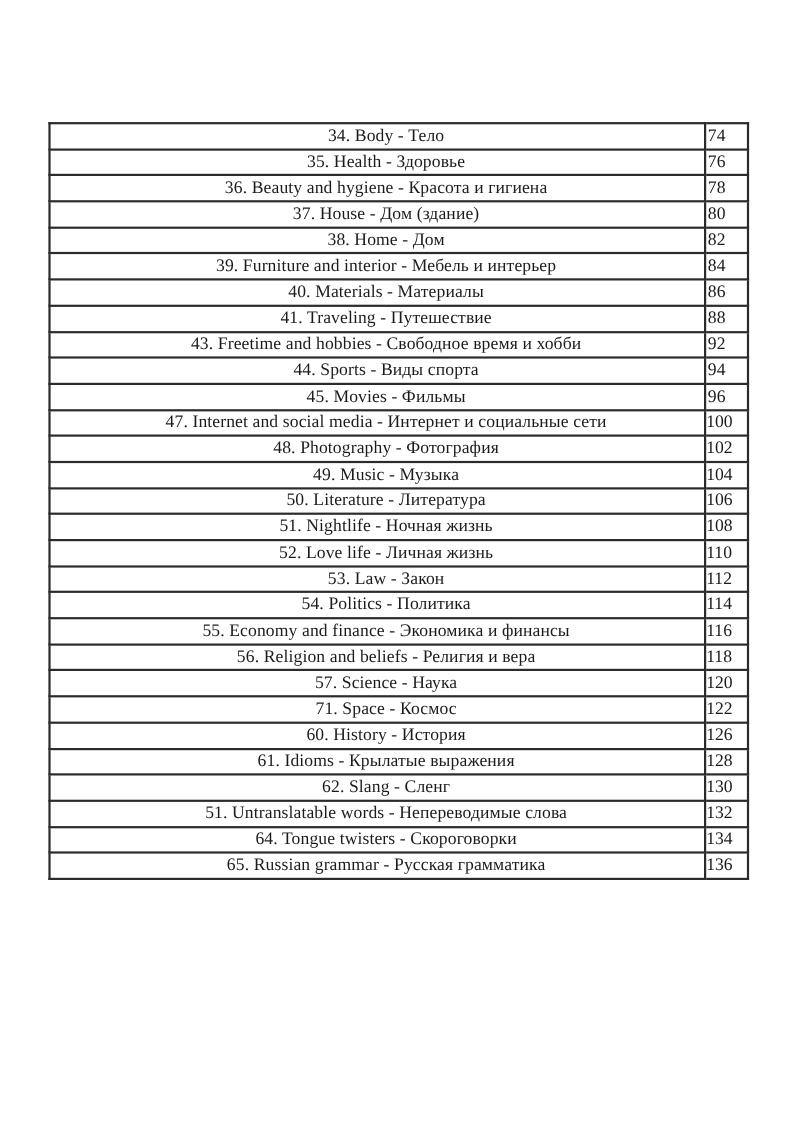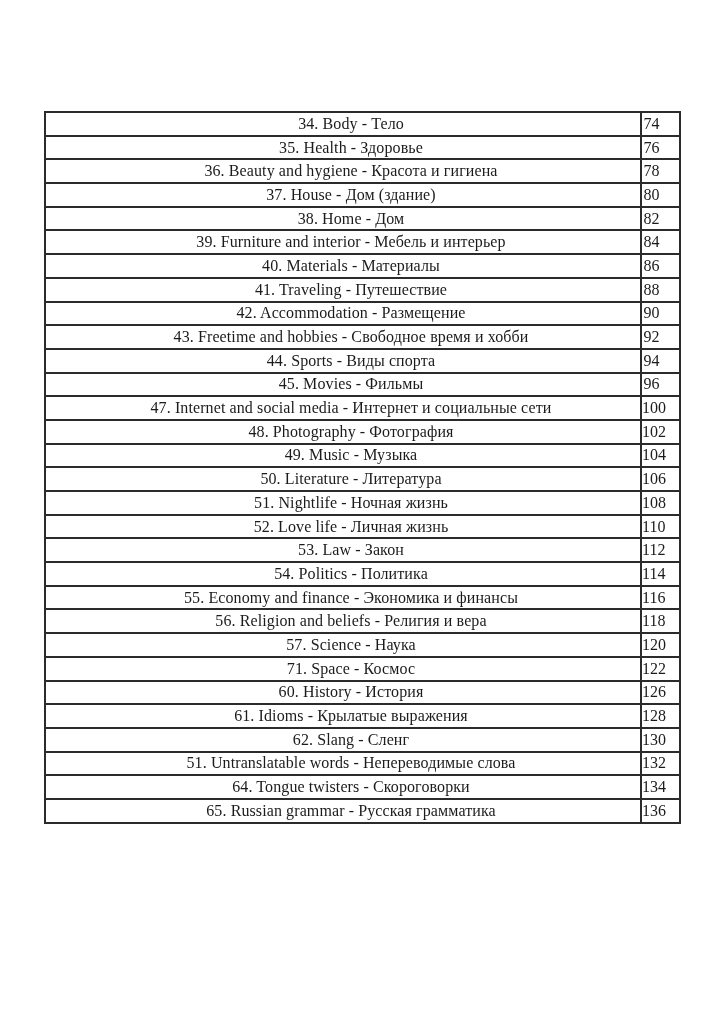--- a/index.html
+++ b/index.html
@@ -86,24 +86,20 @@
         </tr>
         <tr>
           <td class="entry">40. Materials - Материалы</td>
           <td class="pagenum">86</td>
         </tr>
         <tr>
           <td class="entry">41. Traveling - Путешествие</td>
           <td class="pagenum">88</td>
         </tr>
         <tr>
-          <td class="entry">42. Accommodation - Размещение</td>
-          <td class="pagenum">90</td>
-        </tr>
-        <tr>
           <td class="entry">43. Freetime and hobbies - Свободное время и хобби</td>
           <td class="pagenum">92</td>
         </tr>
         <tr>
           <td class="entry">44. Sports - Виды спорта</td>
           <td class="pagenum">94</td>
         </tr>
         <tr>
           <td class="entry">45. Movies - Фильмы</td>
           <td class="pagenum">96</td>

